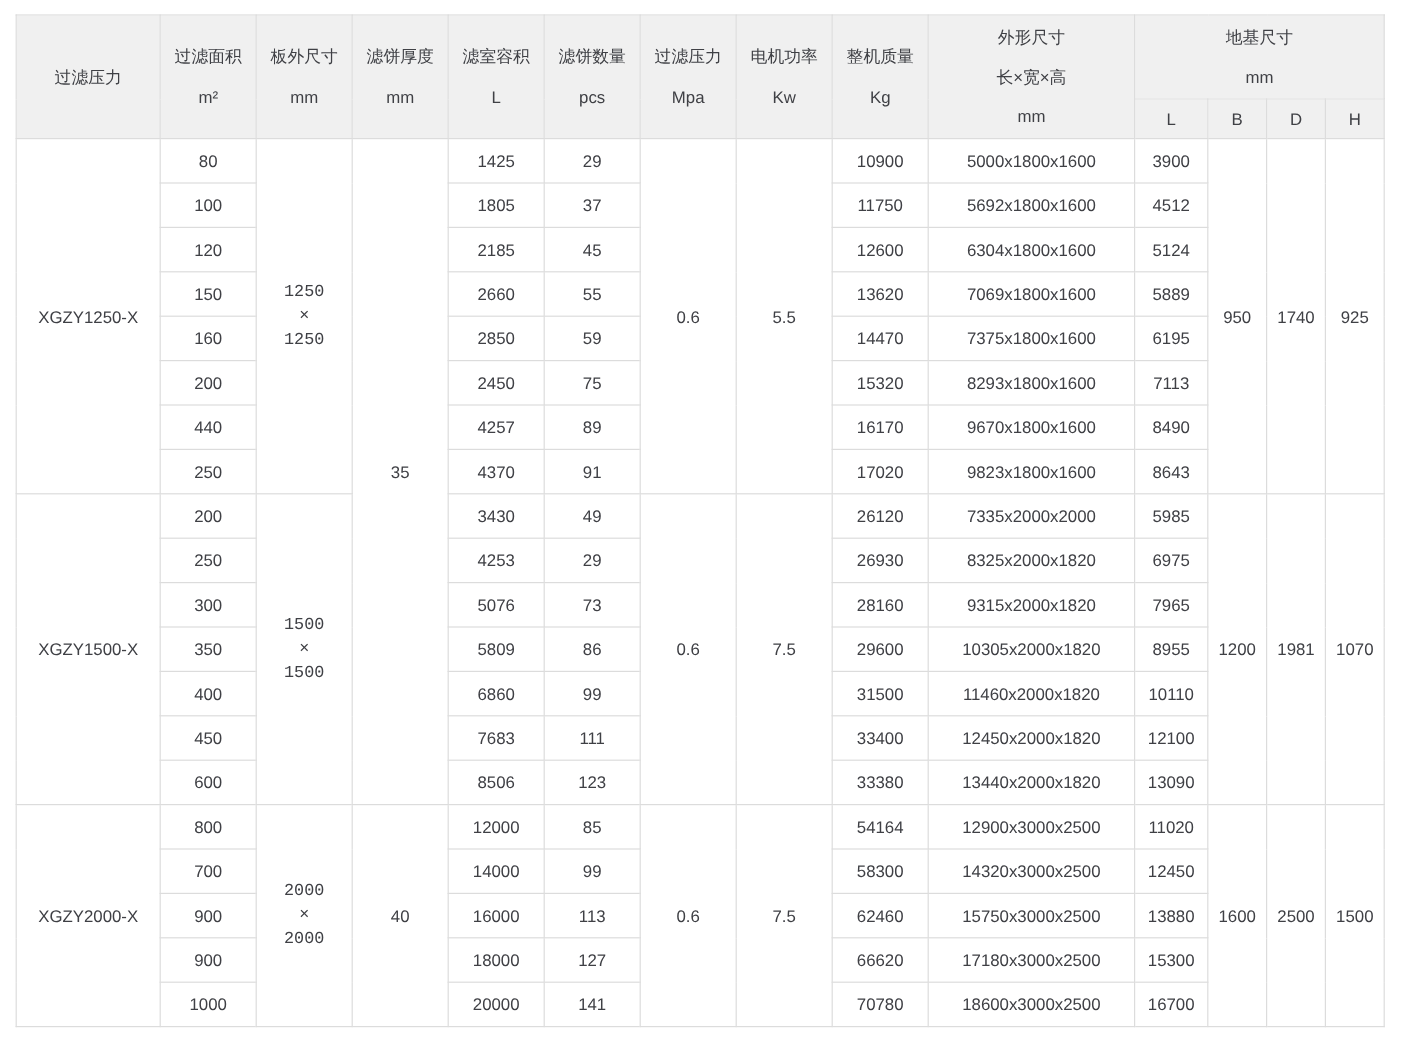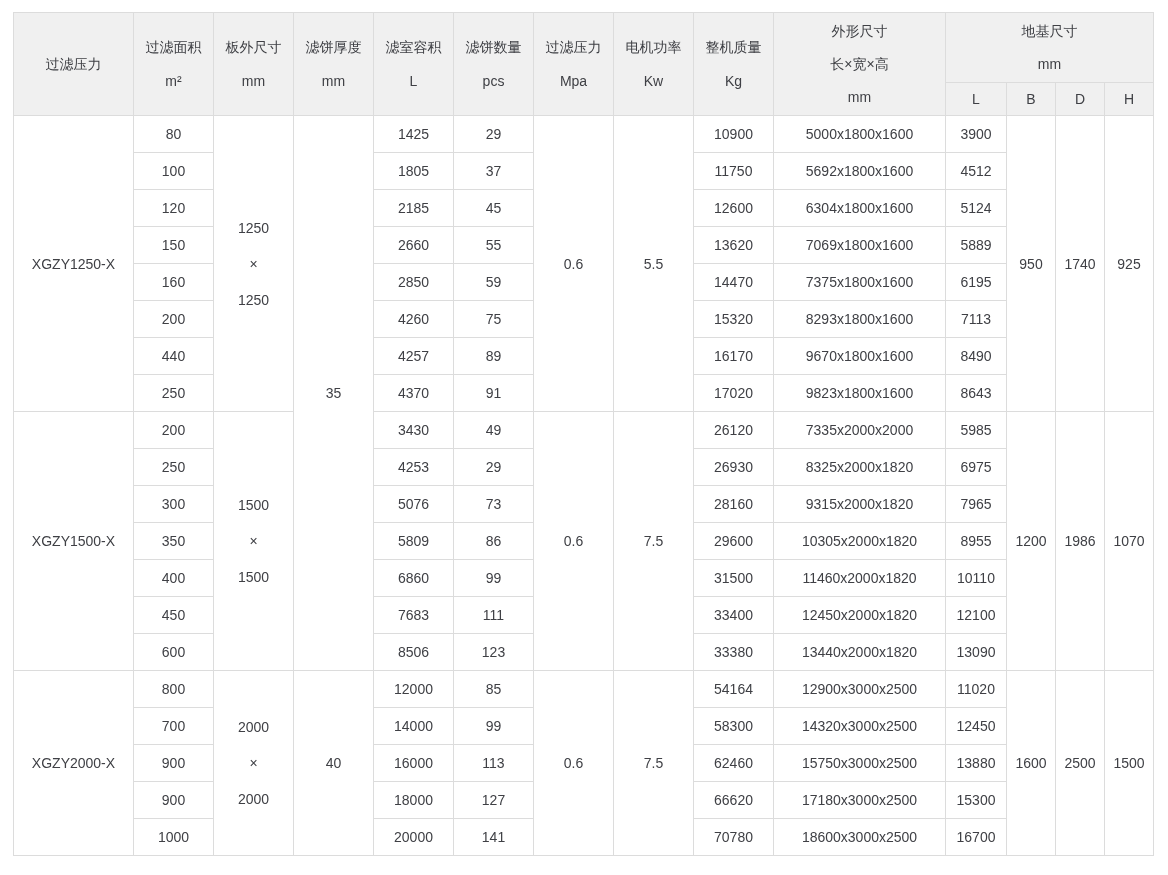--- a/index.html
+++ b/index.html
@@ -29,21 +29,21 @@
     font-weight:normal;
     color:var(--text);
     overflow:hidden;
   }
   thead th{background:var(--header-bg);text-align:center;}
   thead tr.h1{height:70px;}
   thead tr.h2{height:33px;}
   tbody tr{height:37px;background:var(--bg);}
   .ln{line-height:34px;}
   .ln3{line-height:33px;}
-  .multiline{white-space:pre-line;line-height:36px;}
+  .multiline{white-space:pre-line;line-height:20px;font-family:Liberation Mono, monospace;}
 </style>
 </head>
 <body>
 
 <div class="wrap">
   <table>
     <colgroup>
       <col style="width:120px">
         <col style="width:80px">
         <col style="width:80px">
@@ -159,21 +159,21 @@
         <tr>
           <td>160</td>
           <td>2850</td>
           <td>59</td>
           <td>14470</td>
           <td>7375x1800x1600</td>
           <td>6195</td>
         </tr>
         <tr>
           <td>200</td>
-          <td>4260</td>
+          <td>2450</td>
           <td>75</td>
           <td>15320</td>
           <td>8293x1800x1600</td>
           <td>7113</td>
         </tr>
         <tr>
           <td>440</td>
           <td>4257</td>
           <td>89</td>
           <td>16170</td>
@@ -195,21 +195,21 @@
 ×
 1500</td>
           <td>3430</td>
           <td>49</td>
           <td rowspan="7">0.6</td>
           <td rowspan="7">7.5</td>
           <td>26120</td>
           <td>7335x2000x2000</td>
           <td>5985</td>
           <td rowspan="7">1200</td>
-          <td rowspan="7">1986</td>
+          <td rowspan="7">1981</td>
           <td rowspan="7">1070</td>
         </tr>
         <tr>
           <td>250</td>
           <td>4253</td>
           <td>29</td>
           <td>26930</td>
           <td>8325x2000x1820</td>
           <td>6975</td>
         </tr>

